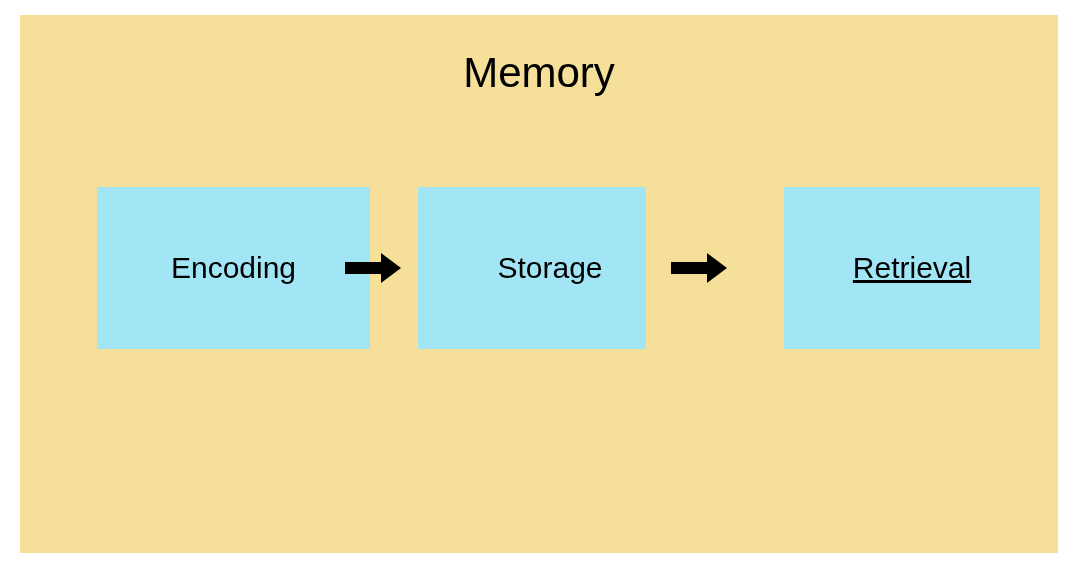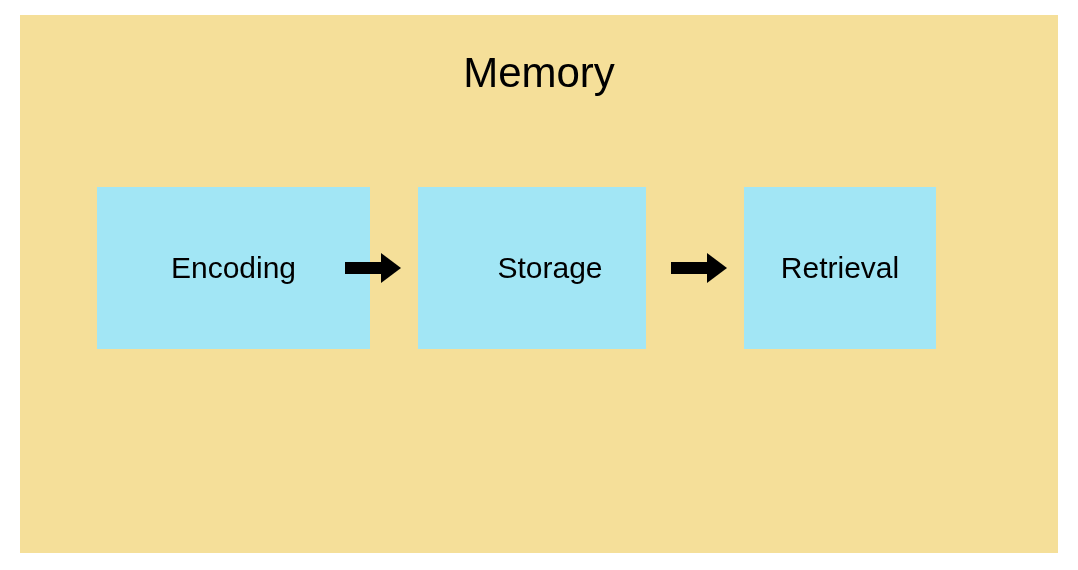--- a/index.html
+++ b/index.html
@@ -47,21 +47,21 @@
     align-items: center;
     justify-content: center;
   }
   .node-label {
     font-size: 30px;
     color: var(--text);
     white-space: nowrap;
   }
   .node-encoding  { left: 77px;  width: 273px; }
   .node-storage   { left: 398px; width: 228px; padding-left: 36px; }
-  .node-retrieval { left: 724px; width: 192px; }
+  .node-retrieval { left: 764px; width: 256px; text-decoration: underline; }
   .arrow {
     position: absolute;
     top: 238px;
     width: 56px;
     height: 30px;
   }
   .arrow-1 { left: 325px; }
   .arrow-2 { left: 651px; }
   .arrow svg { display: block; width: 100%; height: 100%; }
   .arrow svg .shape { fill: var(--arrow); }

